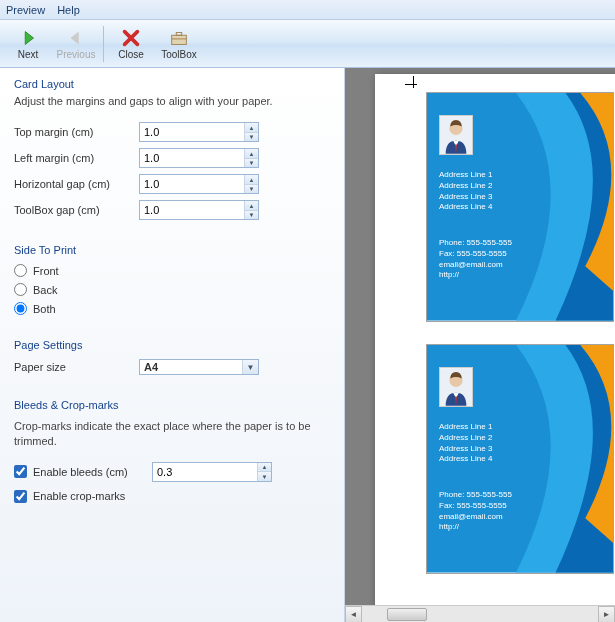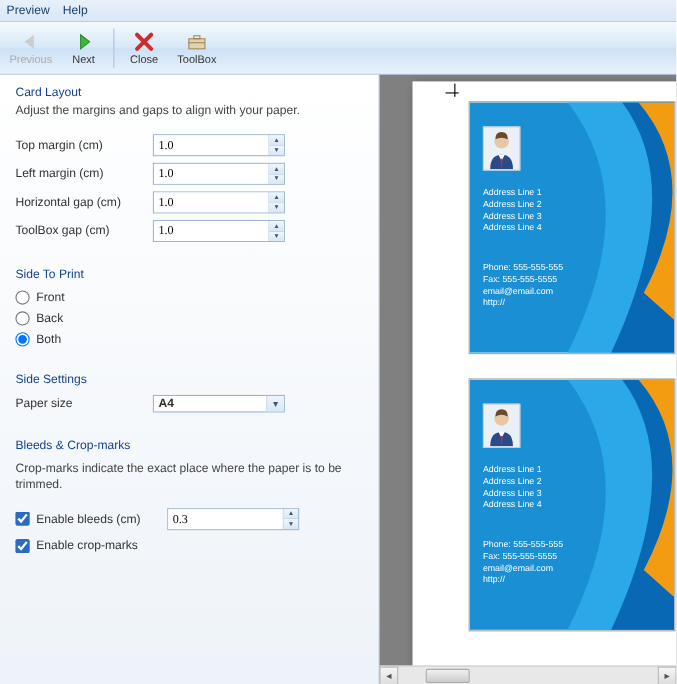--- a/index.html
+++ b/index.html
@@ -57,21 +57,21 @@
   .desc { color:#444; margin-bottom:14px; line-height:1.3; }
   .form-row { display:flex; align-items:center; margin-bottom:6px; }
   .form-row label { width:125px; color:#333; }
   .spinner {
     display:flex; align-items:stretch;
     width:120px; height:20px;
     border:1px solid #9cb6d3;
     background:#fff;
   }
   .spinner input {
-    border:none; outline:none; width:100%; padding:0 4px; font-size:11px; font-family:Liberation Serif, serif;
+    border:none; outline:none; width:100%; padding:0 4px; font-size:11px; font-family:Liberation Sans, sans-serif;
   }
   .spin-btns { width:16px; display:flex; flex-direction:column; border-left:1px solid #c5d5e6;}
   .spin-btns div {
     flex:1; background:linear-gradient(#f0f5fb,#d8e6f5);
     display:flex; align-items:center; justify-content:center;
     font-size:6px; color:#456; cursor:pointer;
   }
   .spin-btns div:first-child { border-bottom:1px solid #c5d5e6;}
   .radio-row { display:flex; align-items:center; margin-bottom:6px; gap:6px;}
   .radio-row input { margin:0;}
@@ -151,35 +151,35 @@
 </style>
 </head>
 <body>
 
 <div class="menubar">
   <span>Preview</span>
   <span>Help</span>
 </div>
 
 <div class="toolbar">
+  <div class="tb-btn">
+    <div class="ico">
+      <svg viewBox="0 0 24 24">
+          <path d="M9 5 L18 12 L9 19 Z" fill="#3eb43e" stroke="#2a8a2a"></path>
+        </svg>
+    </div>
+    <span>Next</span>
+  </div>
   <div class="tb-btn disabled">
     <div class="ico">
       <svg viewBox="0 0 24 24">
           <path d="M15 5 L6 12 L15 19 Z" fill="#ccc"></path>
         </svg>
     </div>
     <span>Previous</span>
-  </div>
-  <div class="tb-btn">
-    <div class="ico">
-      <svg viewBox="0 0 24 24">
-          <path d="M9 5 L18 12 L9 19 Z" fill="#3eb43e" stroke="#2a8a2a"></path>
-        </svg>
-    </div>
-    <span>Next</span>
   </div>
   <div class="tb-sep"></div>
   <div class="tb-btn">
     <div class="ico">
       <svg viewBox="0 0 24 24">
           <path d="M5 5 L19 19 M19 5 L5 19" stroke="#d12c2c" stroke-width="4" stroke-linecap="round"></path>
         </svg>
     </div>
     <span>Close</span>
   </div>
@@ -252,21 +252,21 @@
     <div class="radio-row">
       <input type="radio" name="side" style="">
       <label>Back</label>
     </div>
     <div class="radio-row">
       <input type="radio" name="side" checked="" style="">
       <label>Both</label>
     </div>
 
     <div class="gap"></div>
-    <div class="section-title">Side Settings</div>
+    <div class="section-title">Page Settings</div>
     <div style="height:4px"></div>
     <div class="form-row">
       <label>Paper size</label>
       <div class="select-wrap">
         <span>A4</span>
         <div class="dd">▼</div>
       </div>
     </div>
 
     <div class="gap"></div>

